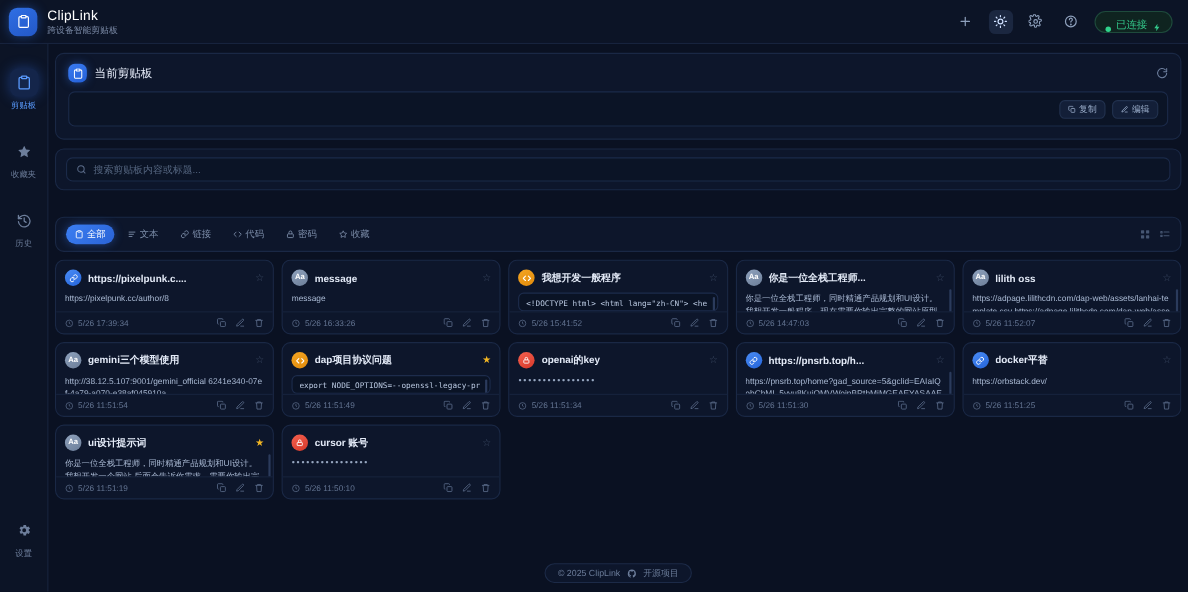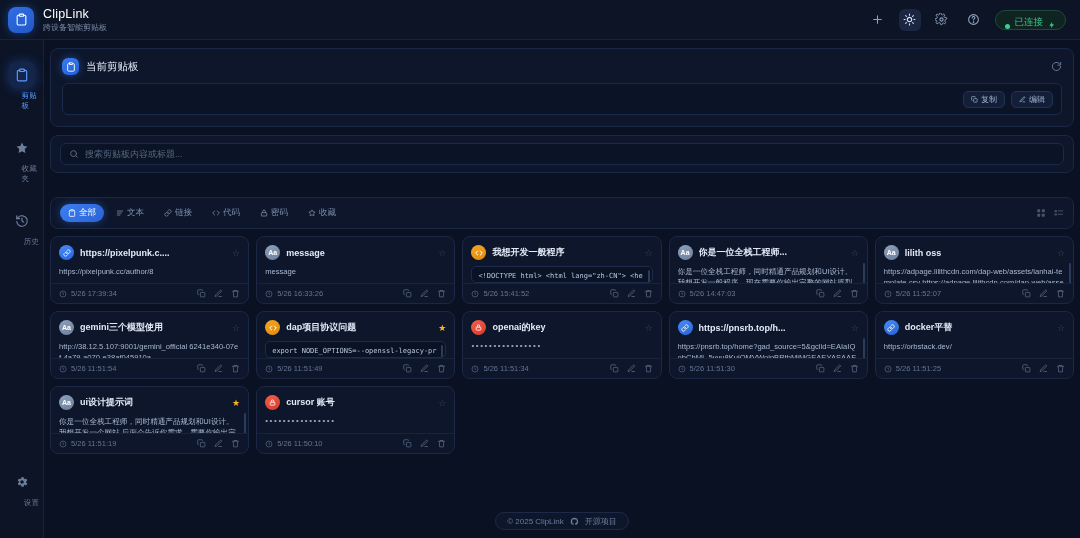--- a/index.html
+++ b/index.html
@@ -62,21 +62,21 @@
     display: flex; flex-direction: column; align-items: center; gap: 3px;
     margin-bottom: 14px; border-radius: 8px;
     color: #6d7e9b;
   }
   .nav-item .nav-ico {
     width: 26px; height: 26px; border-radius: 8px;
     display: flex; align-items: center; justify-content: center;
   }
   .nav-item.active { color: #5a9bff; }
   .nav-item.active .nav-ico { background: #14254a; box-shadow: 0 0 12px rgba(50,110,230,.4); }
-  .nav-label { font-size: 7.5px; letter-spacing: .2px; margin-left: 20px; }
+  .nav-label { font-size: 7.5px; letter-spacing: .2px; }
   .nav-spacer { flex: 1; }
 
   
   .main { flex: 1; min-width: 0; display: flex; flex-direction: column; padding: 8px 6px 0 6px; }
 
   .panel {
     background: #0d162b; border: 1px solid #1a2845; border-radius: 8px;
   }
 
   

